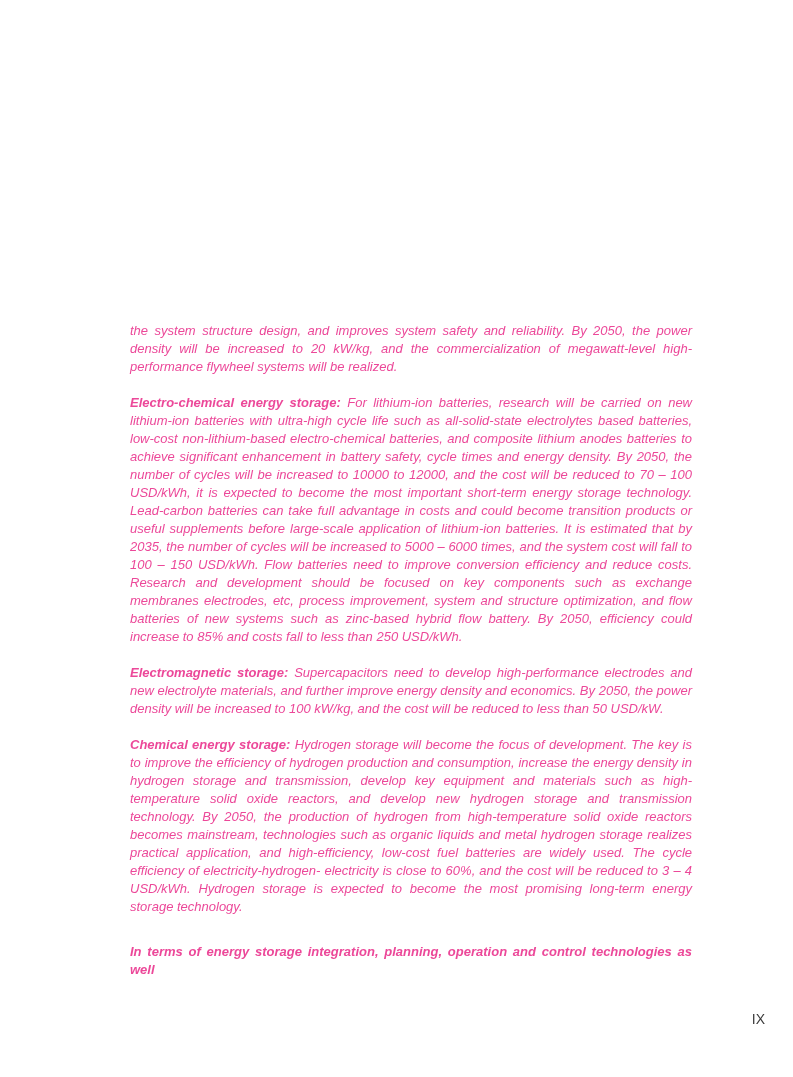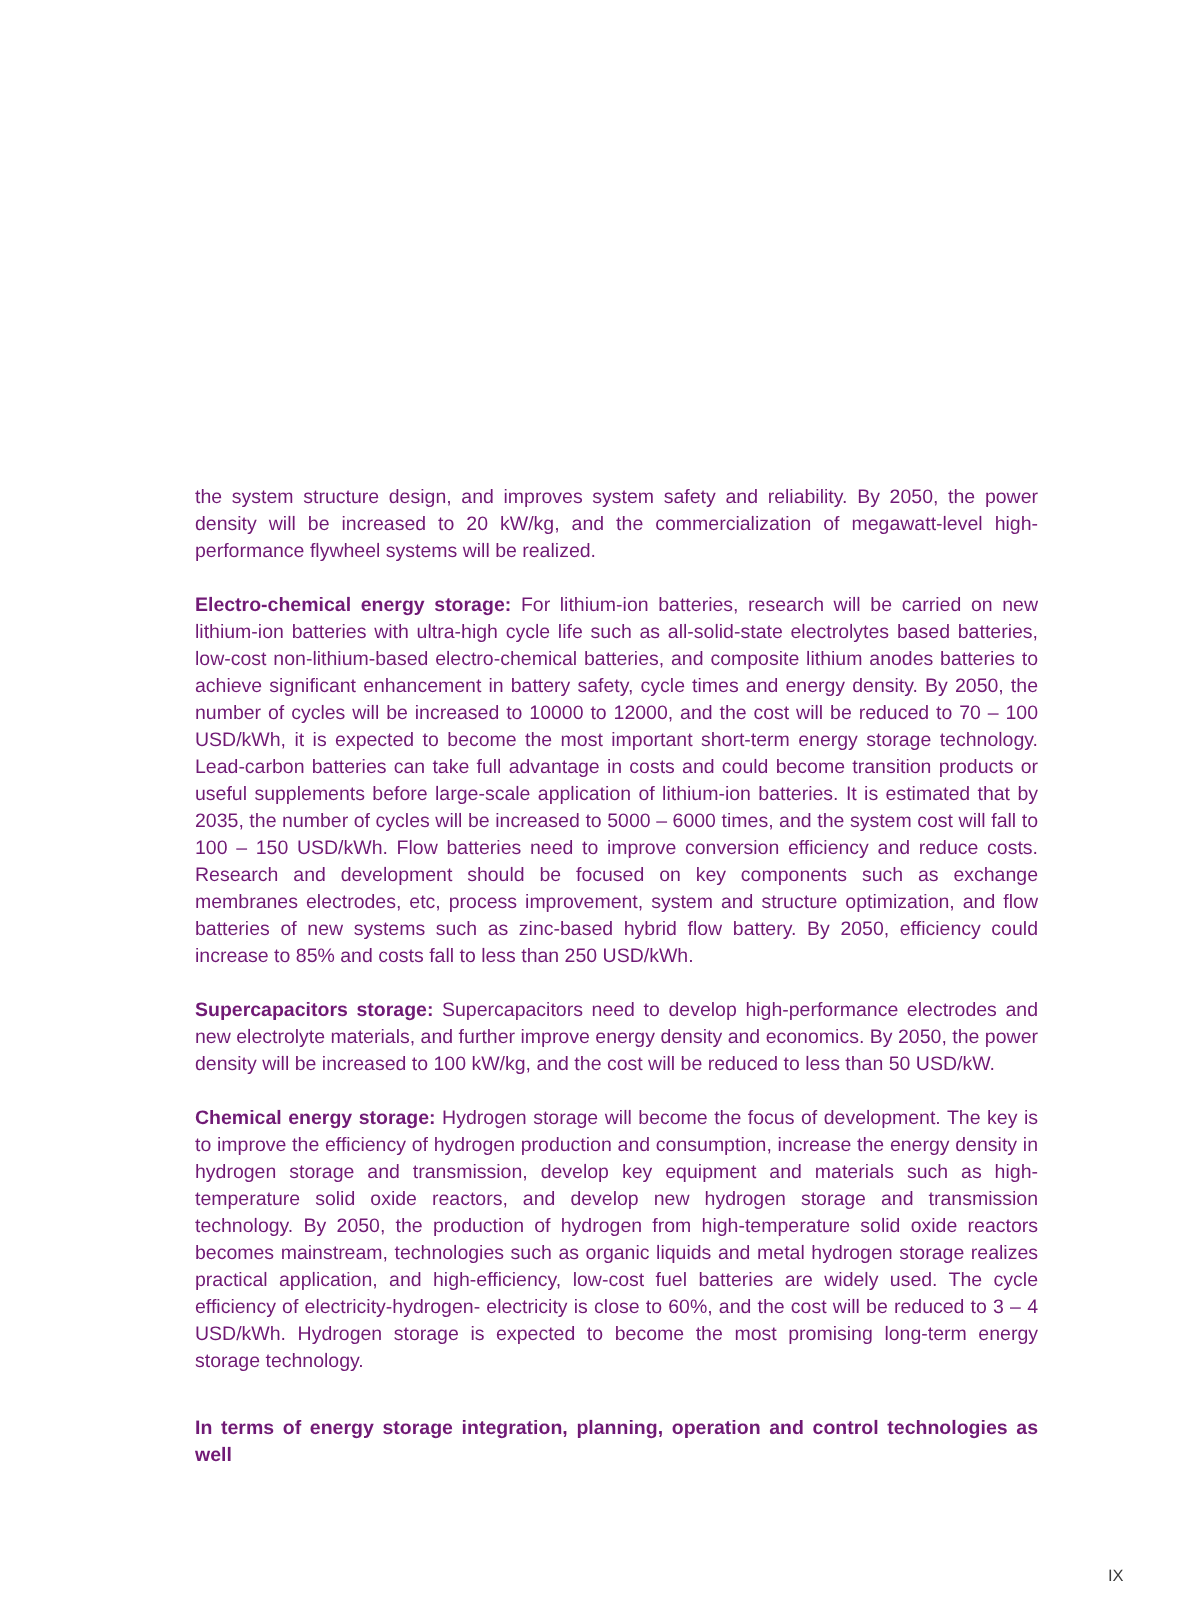--- a/index.html
+++ b/index.html
@@ -15,59 +15,59 @@
     overflow: hidden;
     font-family: "Liberation Sans", sans-serif;
   }
   .text-block {
     position: absolute;
     left: 130px;
     top: 322px;
     width: 562px;
     font-size: 13px;
     line-height: 18px;
-    color: #701a75;
+    color: #ec4899;
     text-align: justify;
+    font-style: italic;
   }
   .para {
     margin: 0 0 18px 0;
     padding: 0;
   }
   .para-lead {
     font-weight: 700;
   }
   .continued-line {
     font-weight: 700;
     text-align: justify;
     text-align-last: justify;
     margin-bottom: 0;
     margin-top: 27px;
   }
   .page-number {
     position: absolute;
     top: 1012px;
-    right: 44px;
-    font-size: 11px;
+    right: 28px;
+    font-size: 14px;
     line-height: 14px;
     color: #3c3c3c;
-    margin-top: 32px;
   }
 </style>
 </head>
 <body>
 
 <div class="page">
 
   <main class="text-block">
 
     <p class="para"><span class="para-lead"></span><span>the system structure design, and improves system safety and reliability. By 2050, the power density will be increased to 20 kW/kg, and the commercialization of megawatt-level high-performance flywheel systems will be realized.</span></p>
 
     <p class="para"><span class="para-lead">Electro-chemical energy storage:</span><span> For lithium-ion batteries, research will be carried on new lithium-ion batteries with ultra-high cycle life such as all-solid-state electrolytes based batteries, low-cost non-lithium-based electro-chemical batteries, and composite lithium anodes batteries to achieve significant enhancement in battery safety, cycle times and energy density. By 2050, the number of cycles will be increased to 10000 to 12000, and the cost will be reduced to 70 – 100 USD/kWh, it is expected to become the most important short-term energy storage technology. Lead-carbon batteries can take full advantage in costs and could become transition products or useful supplements before large-scale application of lithium-ion batteries. It is estimated that by 2035, the number of cycles will be increased to 5000 – 6000 times, and the system cost will fall to 100 – 150 USD/kWh. Flow batteries need to improve conversion efficiency and reduce costs. Research and development should be focused on key components such as exchange membranes electrodes, etc, process improvement, system and structure optimization, and flow batteries of new systems such as zinc-based hybrid flow battery. By 2050, efficiency could increase to 85% and costs fall to less than 250 USD/kWh.</span></p>
 
-    <p class="para"><span class="para-lead">Supercapacitors storage:</span><span> Supercapacitors need to develop high-performance electrodes and new electrolyte materials, and further improve energy density and economics. By 2050, the power density will be increased to 100 kW/kg, and the cost will be reduced to less than 50 USD/kW.</span></p>
+    <p class="para"><span class="para-lead">Electromagnetic storage:</span><span> Supercapacitors need to develop high-performance electrodes and new electrolyte materials, and further improve energy density and economics. By 2050, the power density will be increased to 100 kW/kg, and the cost will be reduced to less than 50 USD/kW.</span></p>
 
     <p class="para"><span class="para-lead">Chemical energy storage:</span><span> Hydrogen storage will become the focus of development. The key is to improve the efficiency of hydrogen production and consumption, increase the energy density in hydrogen storage and transmission, develop key equipment and materials such as high-temperature solid oxide reactors, and develop new hydrogen storage and transmission technology. By 2050, the production of hydrogen from high-temperature solid oxide reactors becomes mainstream, technologies such as organic liquids and metal hydrogen storage realizes practical application, and high-efficiency, low-cost fuel batteries are widely used. The cycle efficiency of electricity-hydrogen- electricity is close to 60%, and the cost will be reduced to 3 – 4 USD/kWh. Hydrogen storage is expected to become the most promising long-term energy storage technology.</span></p>
 
     <p class="para continued-line"><span class="para-lead"></span><span>In terms of energy storage integration, planning, operation and control technologies as well</span></p>
 
   </main>
 
   <span class="page-number">IX</span>
 
 </div>

